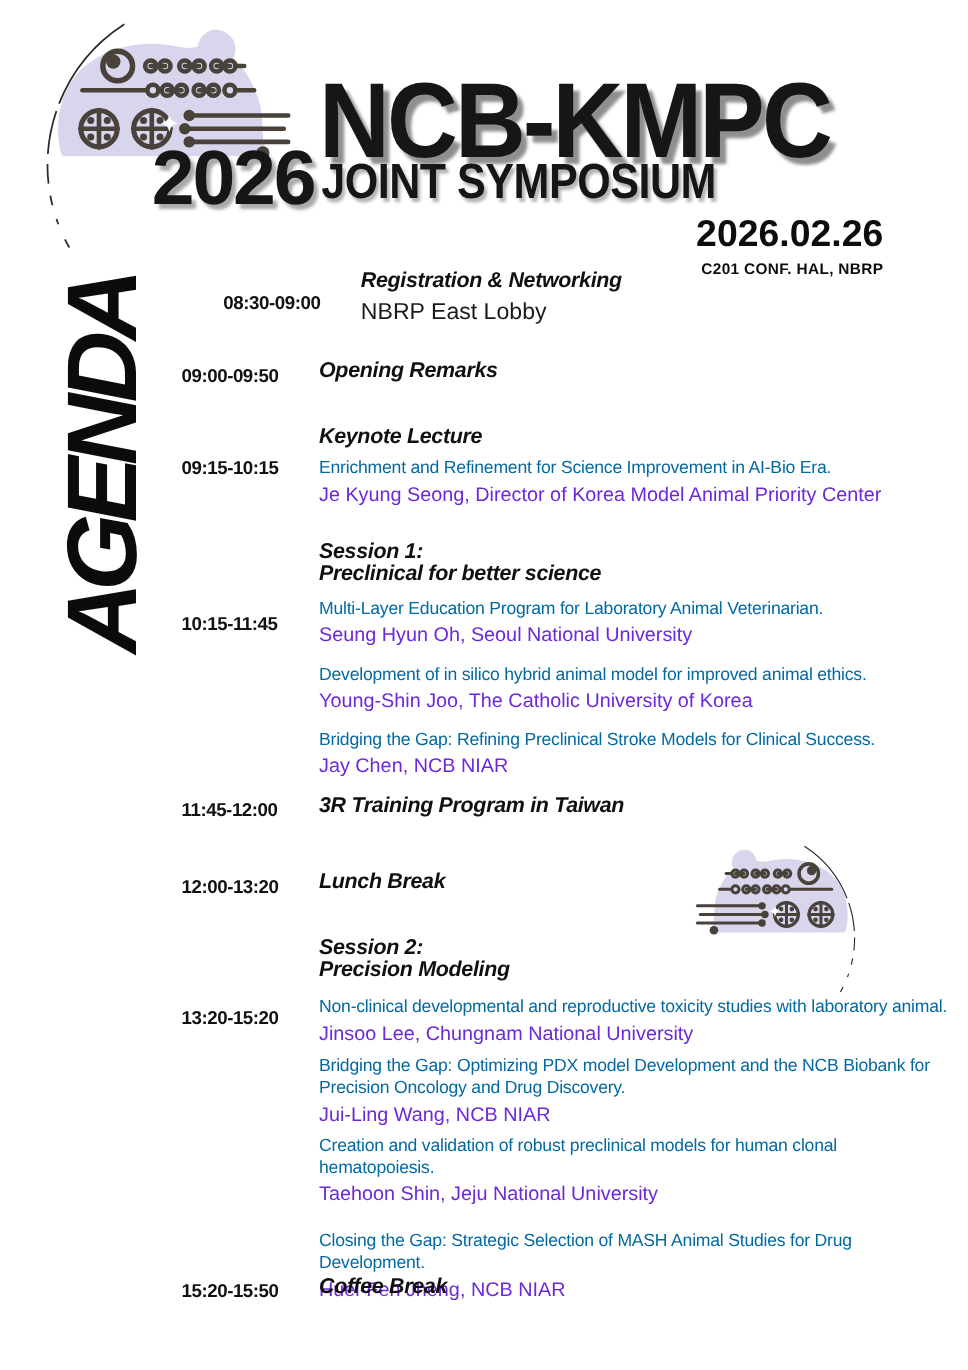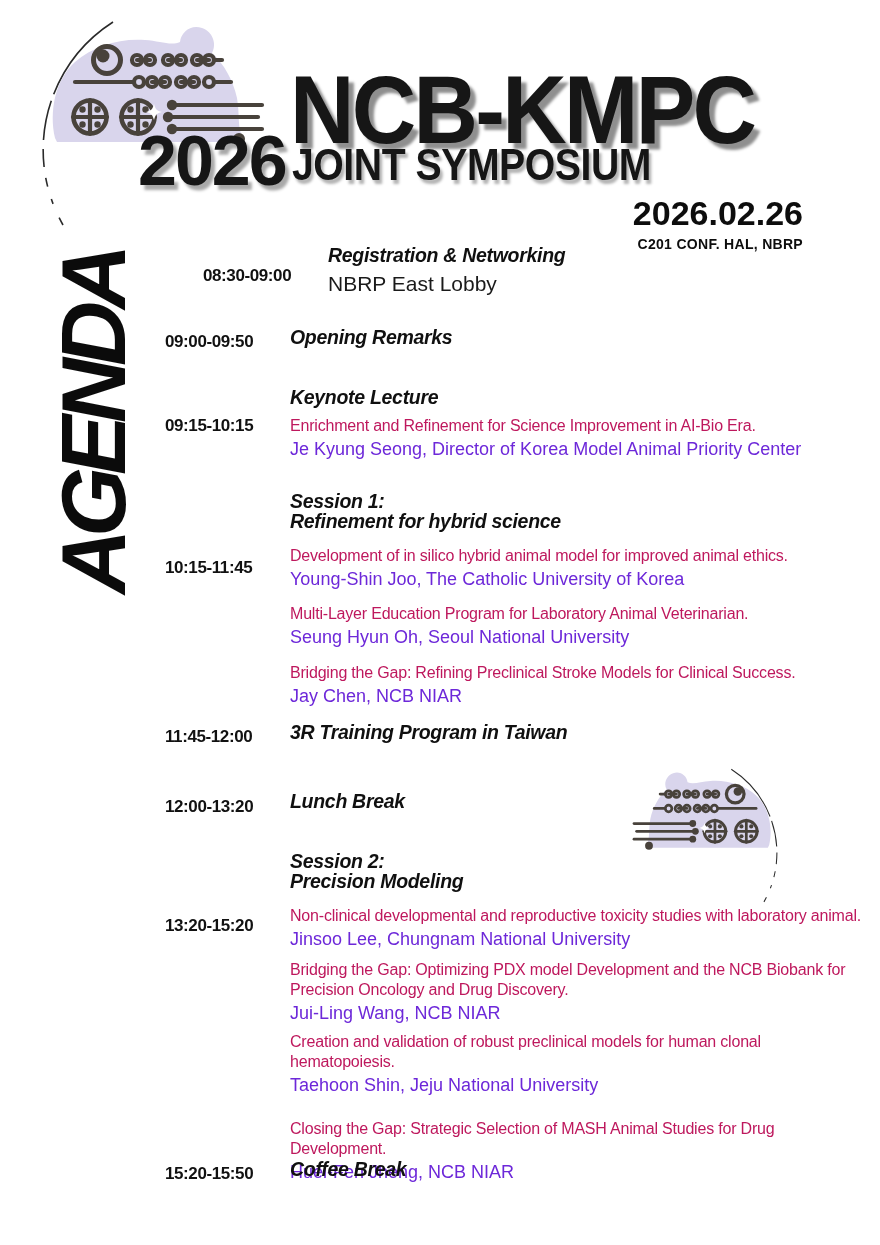--- a/index.html
+++ b/index.html
@@ -49,21 +49,21 @@
     letter-spacing:-0.3px;line-height:1.0;color:#101010;
   }
   .note{font-size:21px;font-weight:400;color:#1a1a1a;margin-top:6px;}
   .talk{margin-top:15px;}
   .talk.mt8{margin-top:8px;}
   .talk.mt9{margin-top:9px;}
   .talk.mt13{margin-top:13px;}
   .talk.mt22{margin-top:22px;}
   .talk-title{
     font-size:16px;font-weight:400;letter-spacing:-0.2px;
-    line-height:1.25;color:#be185d;
+    line-height:1.25;color:#0369a1;
   }
   .talk-title.w-narrow{max-width:545px;}
   .speaker{font-size:18px;font-weight:400;color:#6d28d9;margin-top:3px;line-height:1.2;}
   
   .t-b1{margin-top:20px;margin-left:38px;} .t-b2{margin-top:4px;} .t-b3{margin-top:28px;}
   .t-b4{margin-top:66px;} .t-b5{margin-top:4px;} .t-b6{margin-top:5px;}
   .t-b7{margin-top:64px;} .t-b8{margin-top:4px;}
   
   .mouse{position:absolute;width:255px;height:245px;}
   .mouse-left{left:25px;top:20px;}
@@ -180,28 +180,28 @@
       <div class="talk-title">Enrichment and Refinement for Science Improvement in AI-Bio Era.</div>
       <div class="speaker">Je Kyung Seong, Director of Korea Model Animal Priority Center</div>
     </div>
   </div>
 </div>
 
 <div class="block" style="top:492px;">
   <div class="time t-b4">10:15-11:45</div>
   <div class="content">
     <div class="heading">Session 1:</div>
-    <div class="heading">Refinement for hybrid science</div>
+    <div class="heading">Preclinical for better science</div>
+    <div class="talk mt13">
+      <div class="talk-title">Multi-Layer Education Program for Laboratory Animal Veterinarian.</div>
+      <div class="speaker">Seung Hyun Oh, Seoul National University</div>
+    </div>
     <div class="talk">
       <div class="talk-title">Development of in silico hybrid animal model for improved animal ethics.</div>
       <div class="speaker">Young-Shin Joo, The Catholic University of Korea</div>
-    </div>
-    <div class="talk mt13">
-      <div class="talk-title">Multi-Layer Education Program for Laboratory Animal Veterinarian.</div>
-      <div class="speaker">Seung Hyun Oh, Seoul National University</div>
     </div>
     <div class="talk">
       <div class="talk-title">Bridging the Gap: Refining Preclinical Stroke Models for Clinical Success.</div>
       <div class="speaker">Jay Chen, NCB NIAR</div>
     </div>
   </div>
 </div>
 
 <div class="block" style="top:723px;">
   <div class="time t-b5">11:45-12:00</div>

